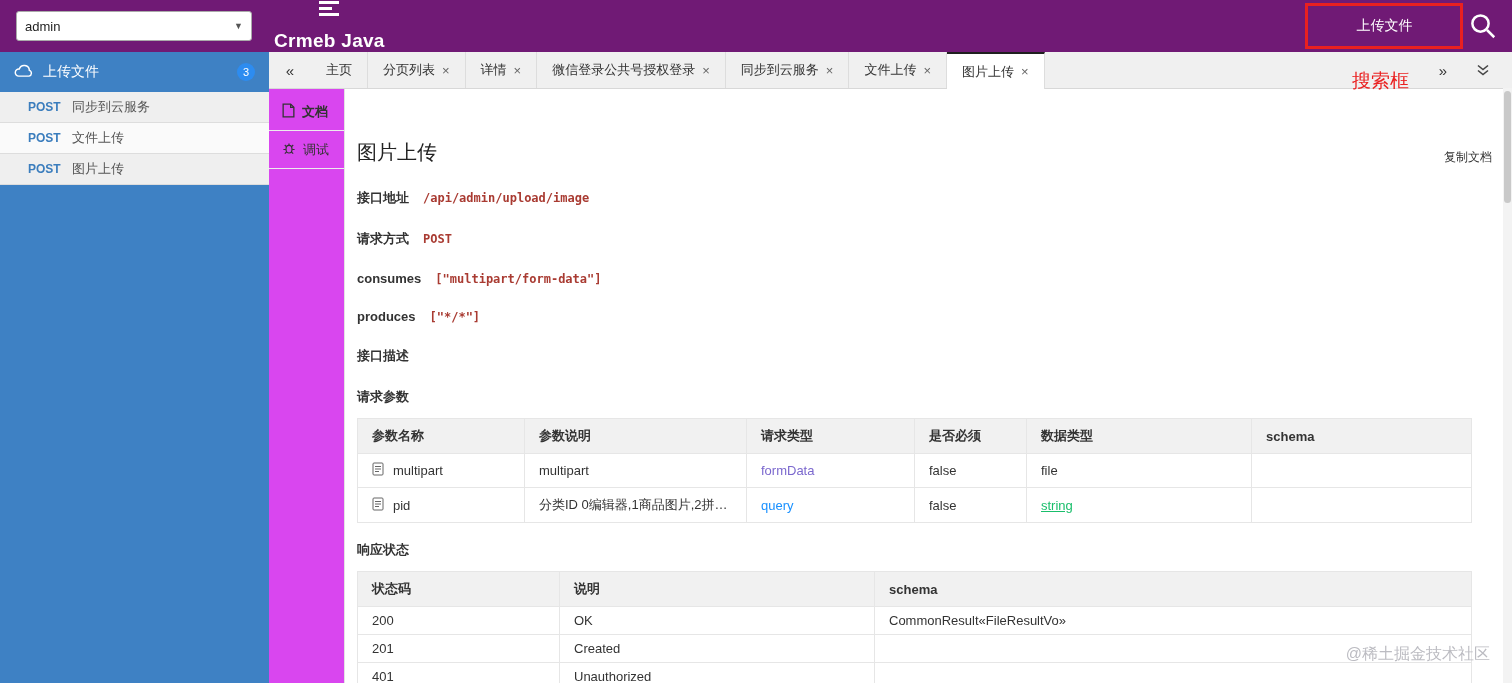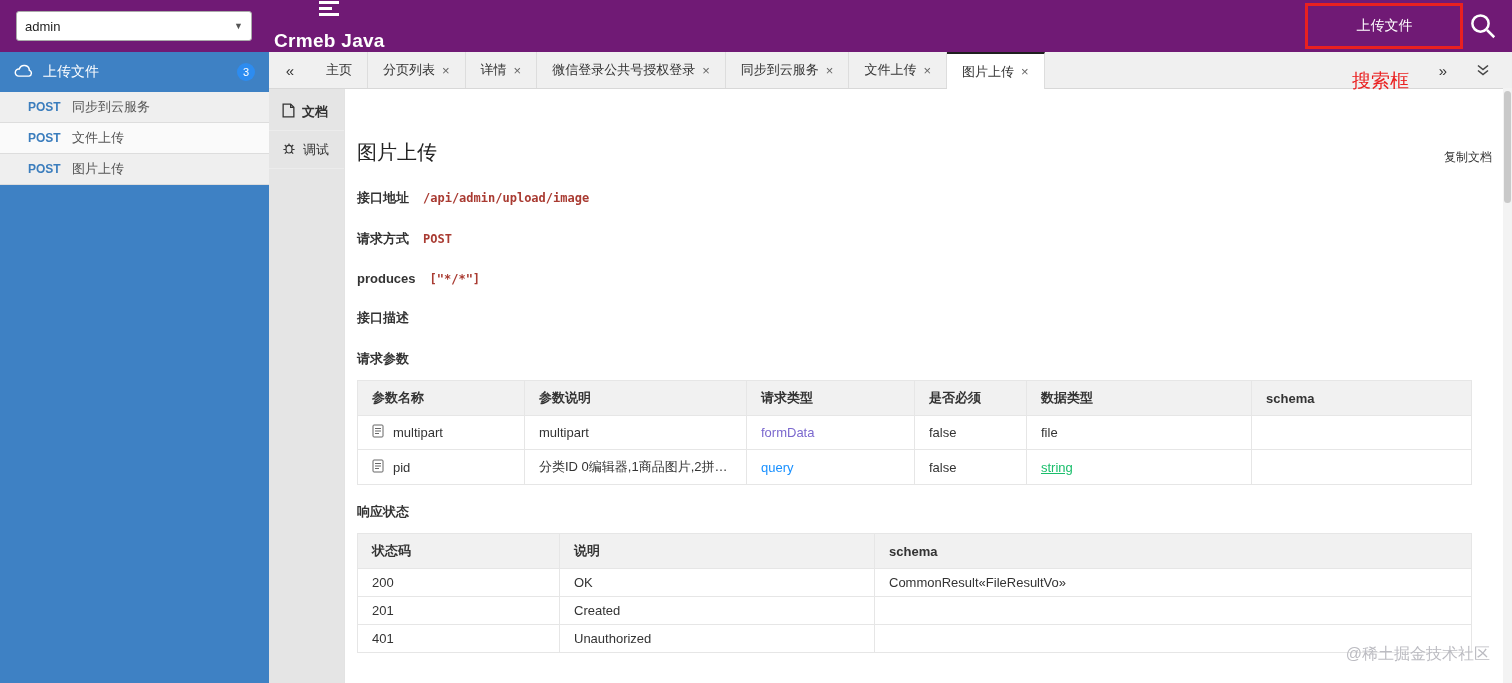--- a/index.html
+++ b/index.html
@@ -68,21 +68,21 @@
     display:flex; align-items:center; gap:7px; padding:0 15px;
     font-size:13px; color:#333; border-right:1px solid #ddd; cursor:pointer; white-space:nowrap;
   }
   .tab:first-of-type{ border-left:1px solid #ddd; }
   .tab .close { color:#666; font-size:13px; cursor:pointer; }
   .tab.active { background:#fff; border-top:2px solid #1f1f1f; margin-bottom:-1px; }
   .tab-spacer { flex:1; }
   .tab-down { width:38px; margin-right:10px; }
   
   .content-row { position:absolute; top:37px; left:0; right:0; bottom:0; display:flex; }
-  .docnav { width:76px; border-right:1px solid #e3e3e3; padding-top:4px; background:#e5e5e5; }
+  .docnav { width:76px; border-right:1px solid #e3e3e3; padding-top:4px; background:#d946ef; }
   .docnav-item {
     height:38px; display:flex; align-items:center; gap:7px; padding-left:13px;
     font-size:13px; color:#333; border-bottom:1px solid #ececec; cursor:pointer;
   }
   .docnav-item.active { font-weight:700; }
   .docpane { flex:1; padding:12px 40px 0 12px; overflow:hidden; position:relative; background:#fff; }
   .title-row { display:flex; align-items:flex-end; margin:8px 0 6px; }
   .title-row h1 { font-size:20px; font-weight:400; color:#222; }
   .copy-doc { margin-left:auto; margin-right:-20px; font-size:12px; color:#333; cursor:pointer;margin-top:40px; }
   .field { display:flex; align-items:center; margin:23px 0; }
@@ -231,20 +231,24 @@
 
         <div class="field">
           <span class="f-label">接口地址</span>
           <span class="f-value">/api/admin/upload/image</span>
         </div>
         <div class="field">
           <span class="f-label">请求方式</span>
           <span class="f-value">POST</span>
         </div>
         <div class="field">
+          <span class="f-label">consumes</span>
+          <span class="f-value">["multipart/form-data"]</span>
+        </div>
+        <div class="field">
           <span class="f-label">produces</span>
           <span class="f-value">["*/*"]</span>
         </div>
         <div class="field">
           <span class="f-label">接口描述</span>
           <span class="f-value"></span>
         </div>
 
         <div class="sec-heading">请求参数</div>
 

